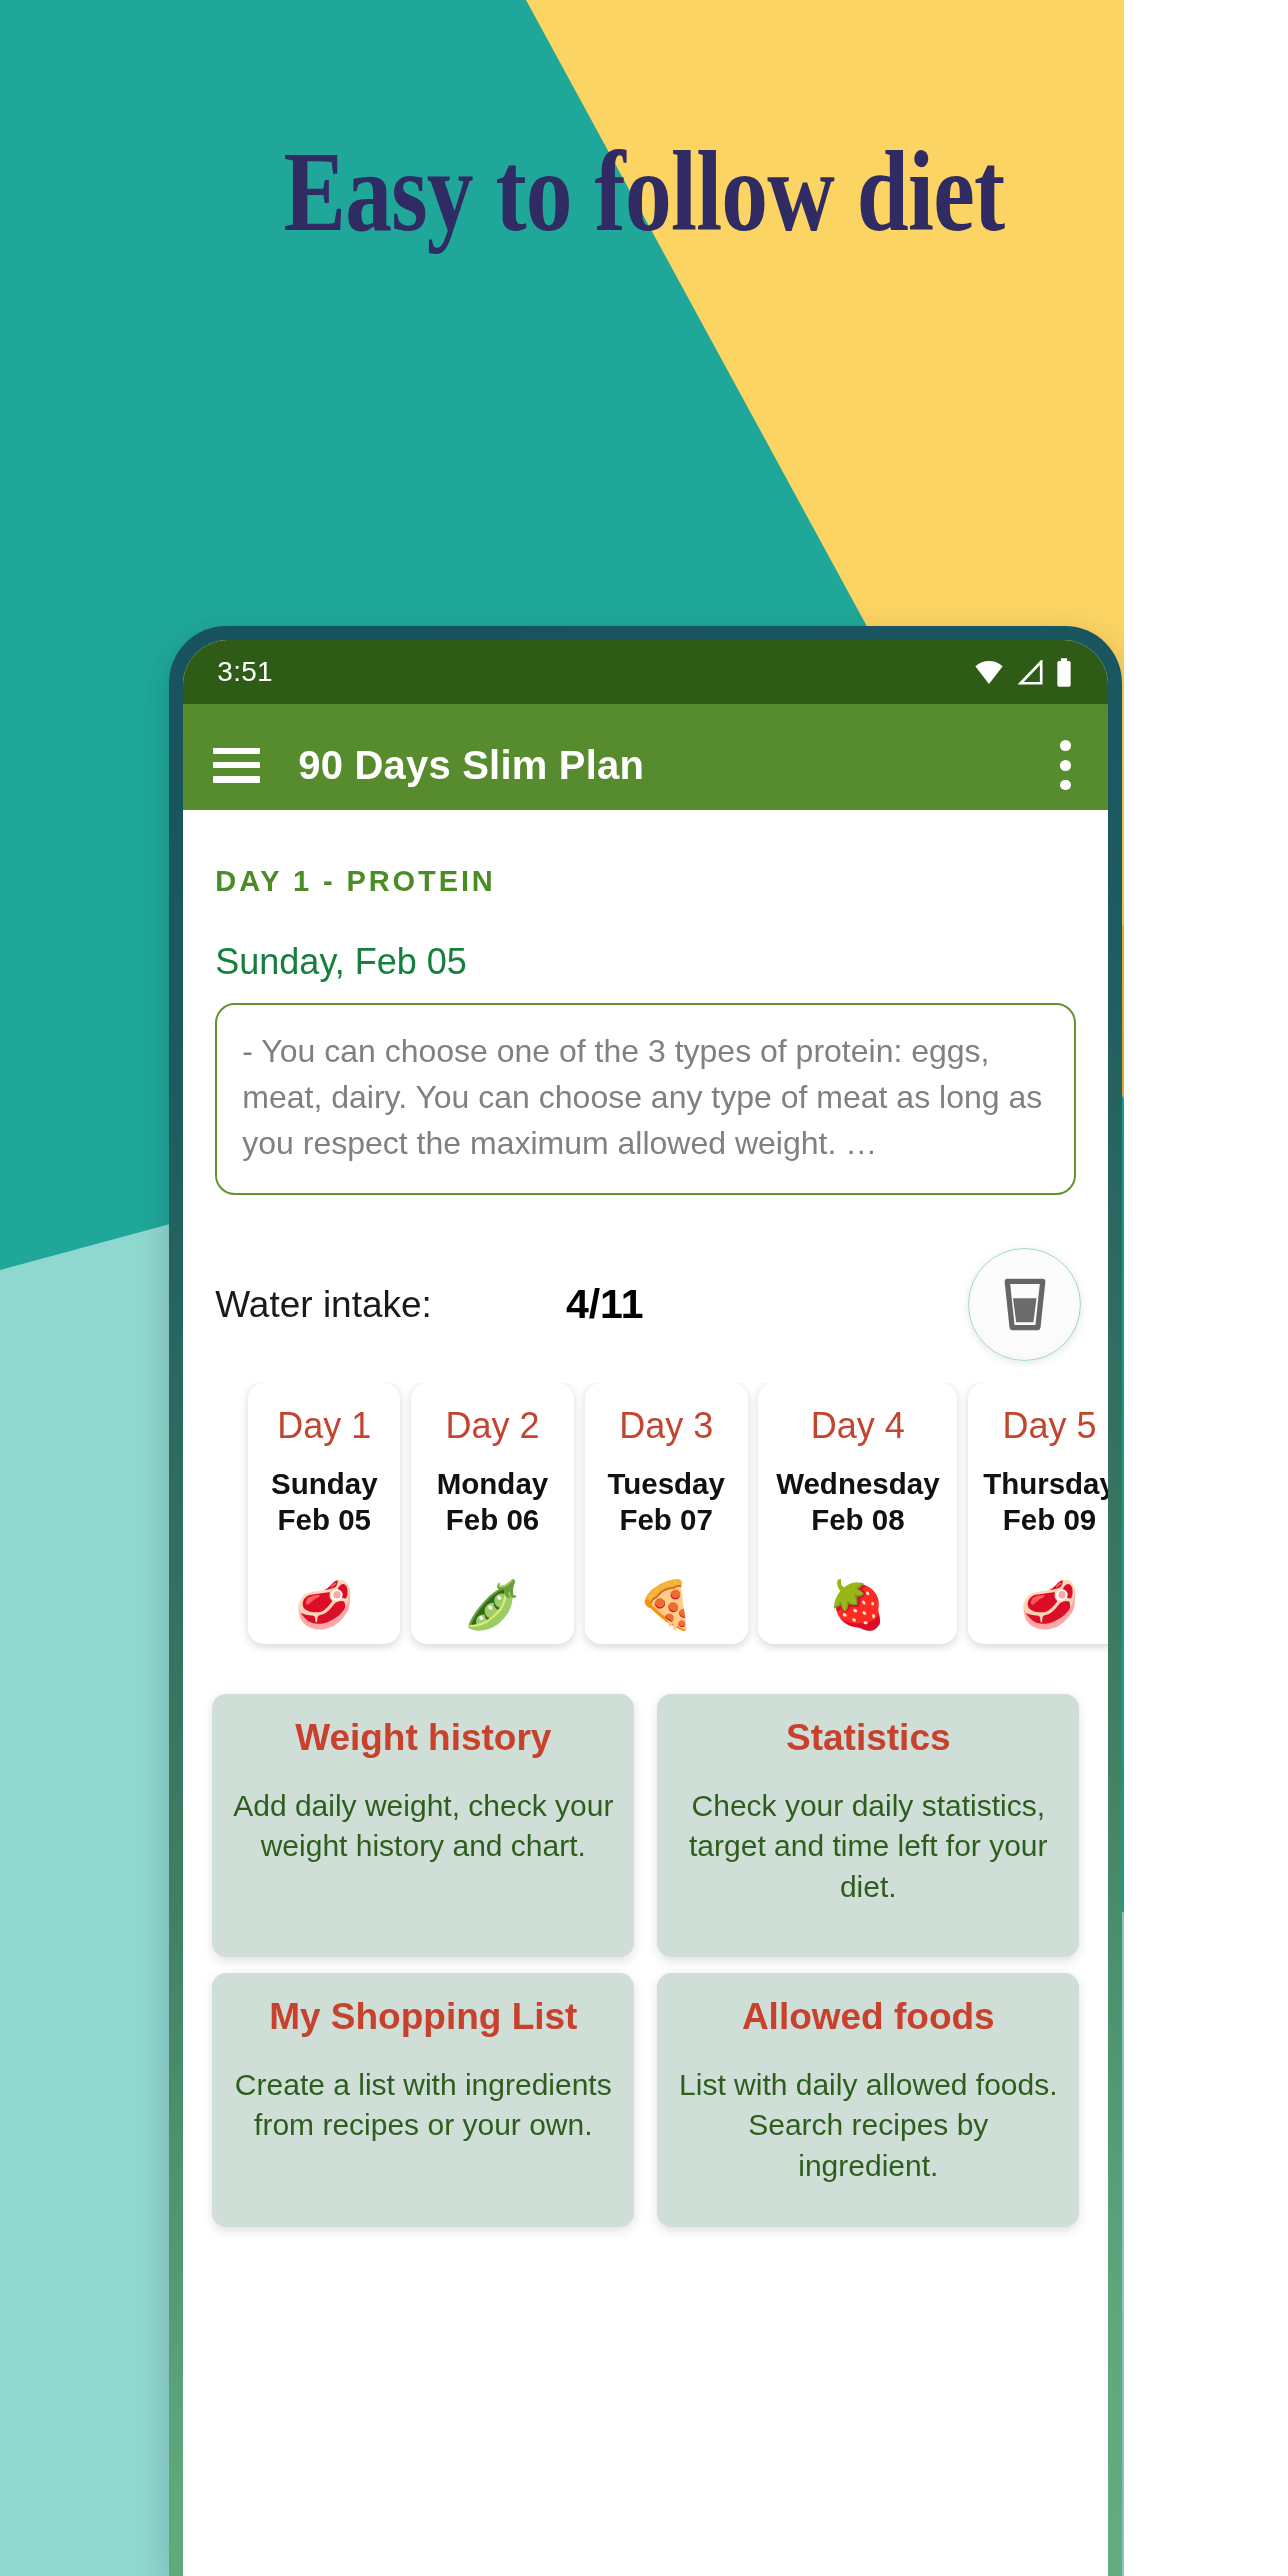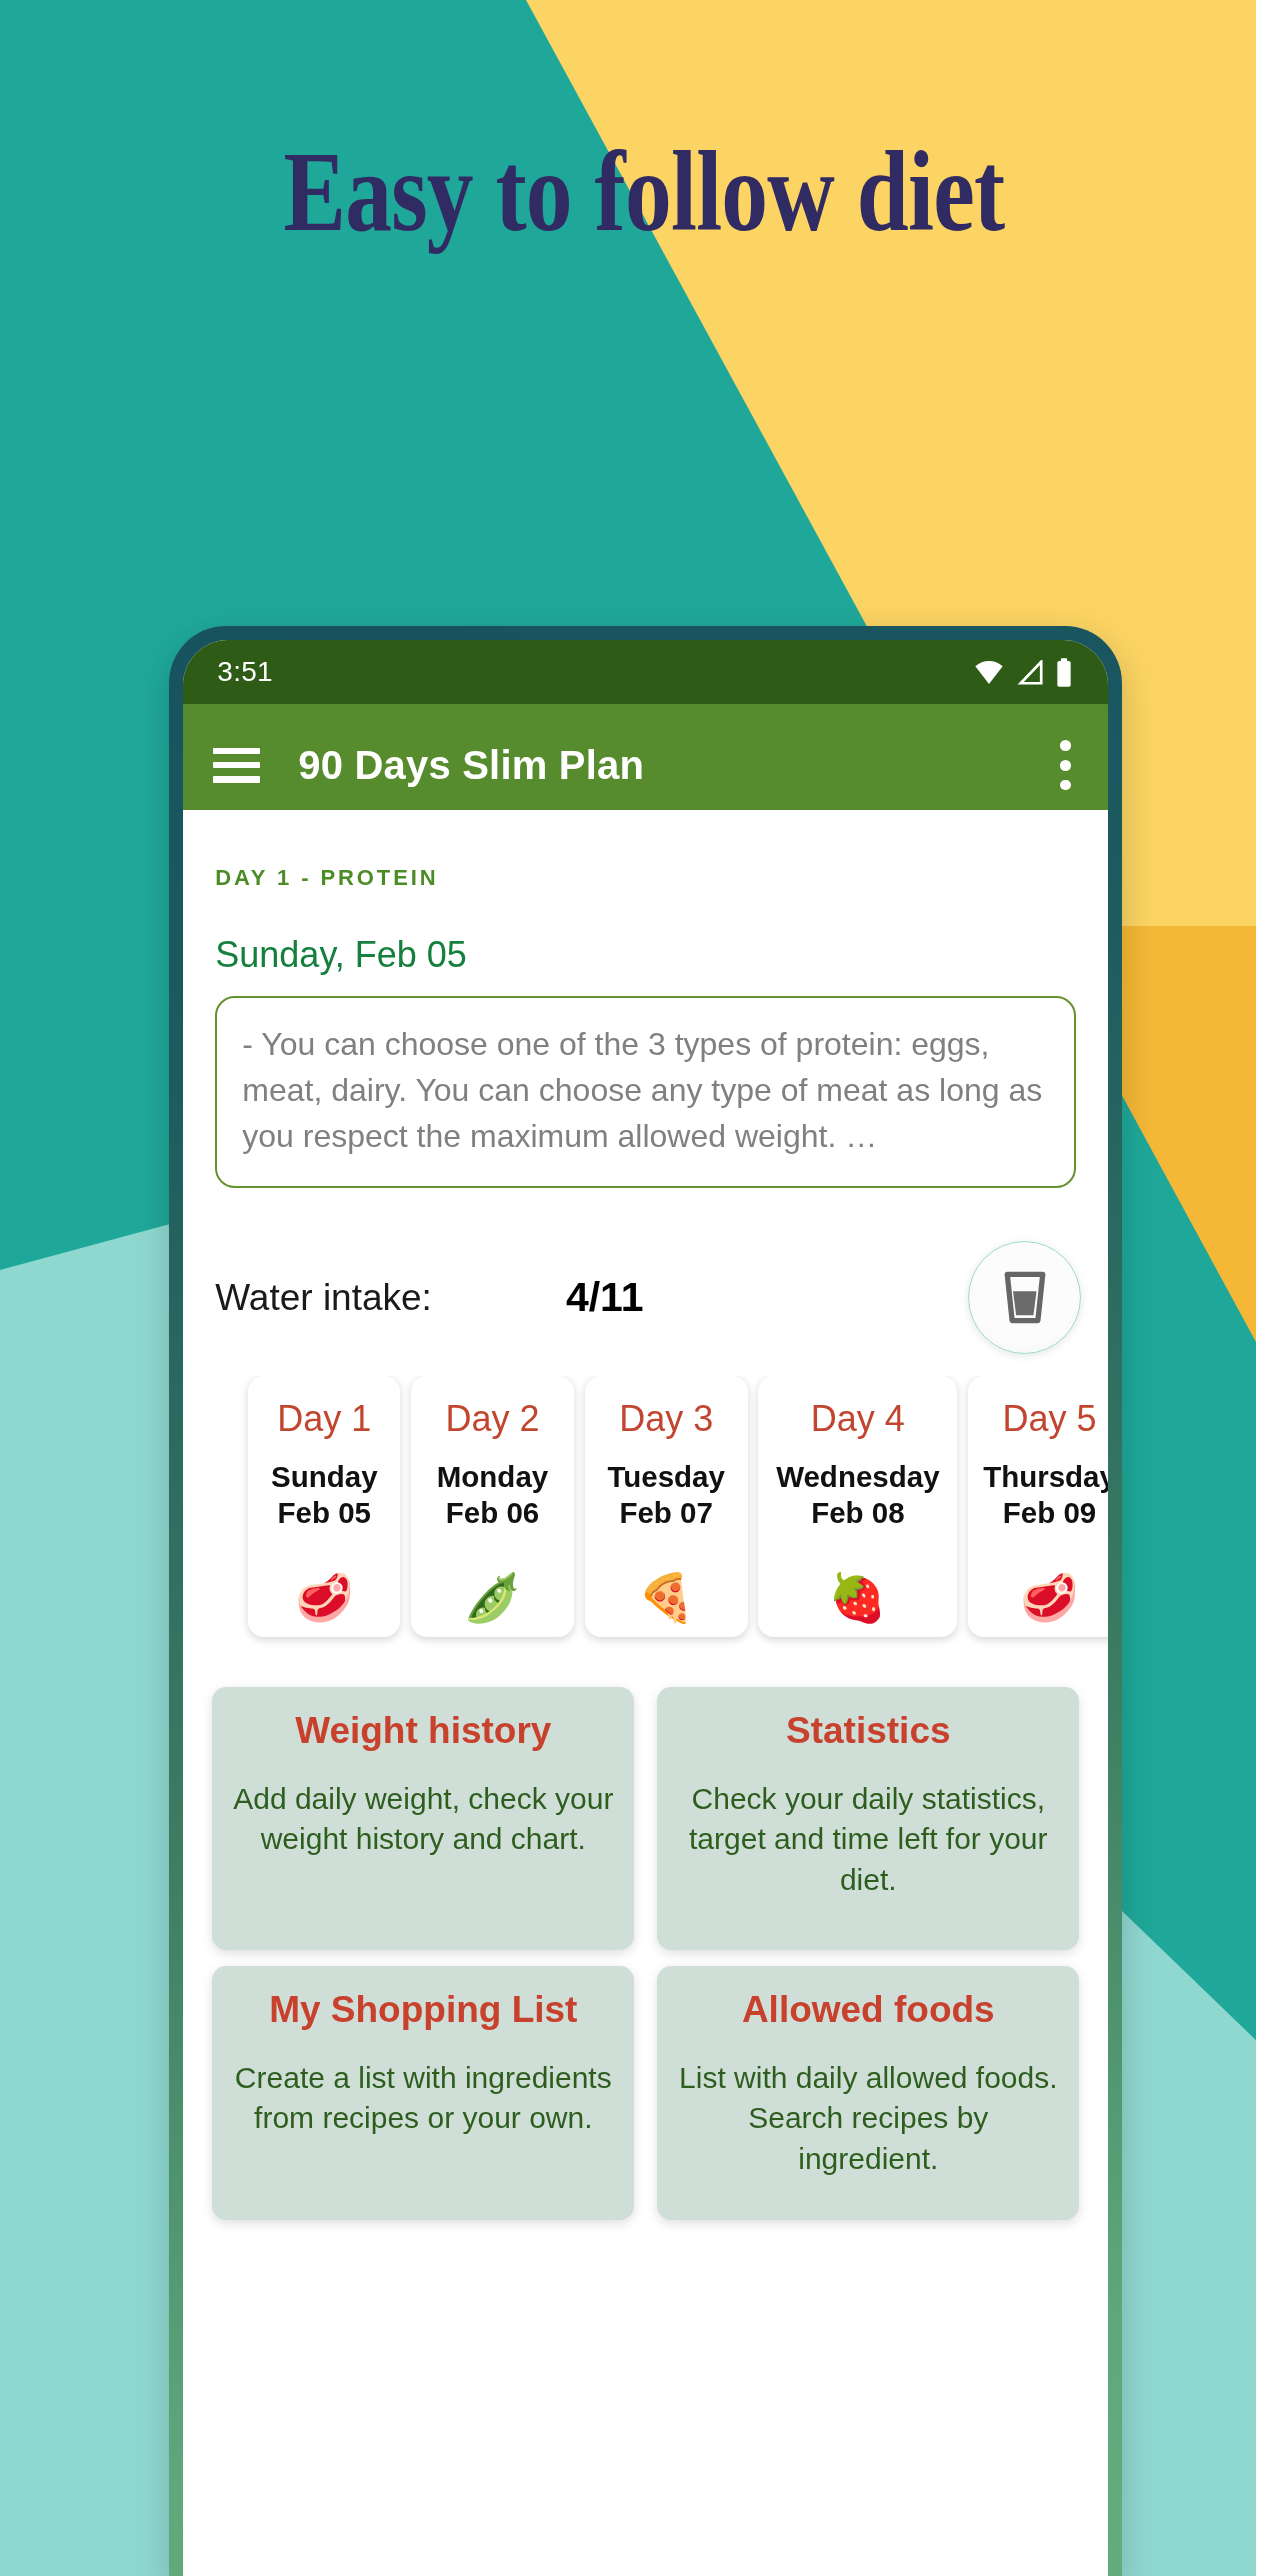--- a/index.html
+++ b/index.html
@@ -7,21 +7,21 @@
 
   html, body {
     width:1288px; height:2576px;
     overflow:hidden;
     font-family:"Liberation Sans", sans-serif;
   }
 
   
   #promo {
     position:relative;
-    width:1256px; height:2576px;
+    width:1124px; height:2576px;
     background:#1FA899;
     overflow:hidden;
   }
 
   .bg-shape { position:absolute; }
 
   
   .bg-yellow-light {
     top:0; left:0; width:1288px; height:2576px;
     background:#FBD463;
@@ -121,21 +121,21 @@
   }
   .overflow { margin-left:auto; display:flex; flex-direction:column; gap:9px; cursor:pointer; padding:5.4px; }
   .overflow i { display:block; width:10.7px; height:10.7px; border-radius:50%; background:#fff; }
 
   
   .app-body { background:#ffffff; padding:0 0 0 0; height:calc(1936px - 64px - 106px); position:relative; }
 
   .day-label {
     color:#4C8C27;
     font-weight:bold;
-    font-size:22px;
+    font-size:29px;
     letter-spacing:2.9px;
     padding:55px 0 0 32px;
   }
   .date-line {
     color:#15803d;
     font-size:36px;
     padding:43px 0 0 32px;
   }
 
   .desc-box {

